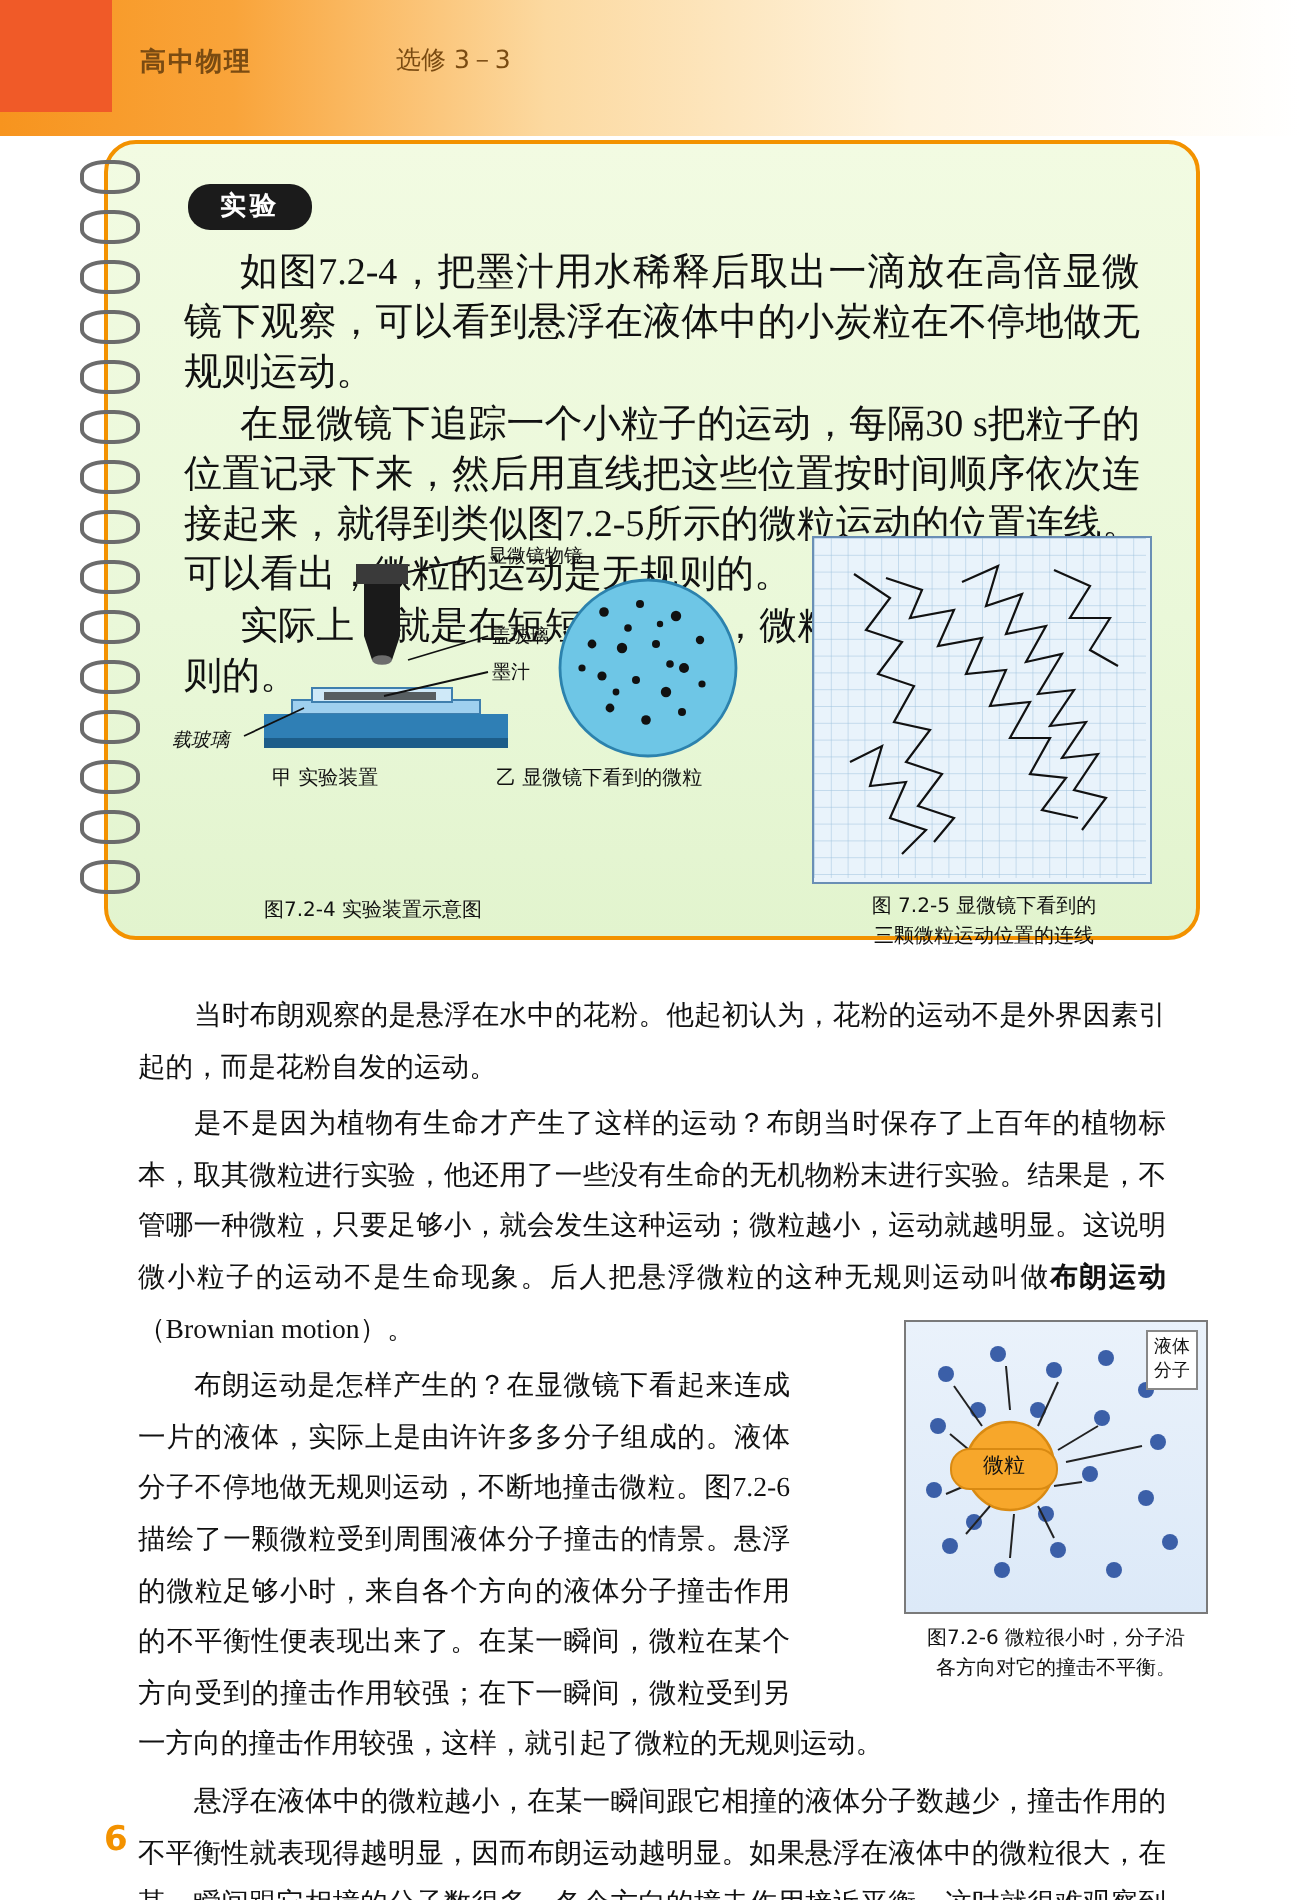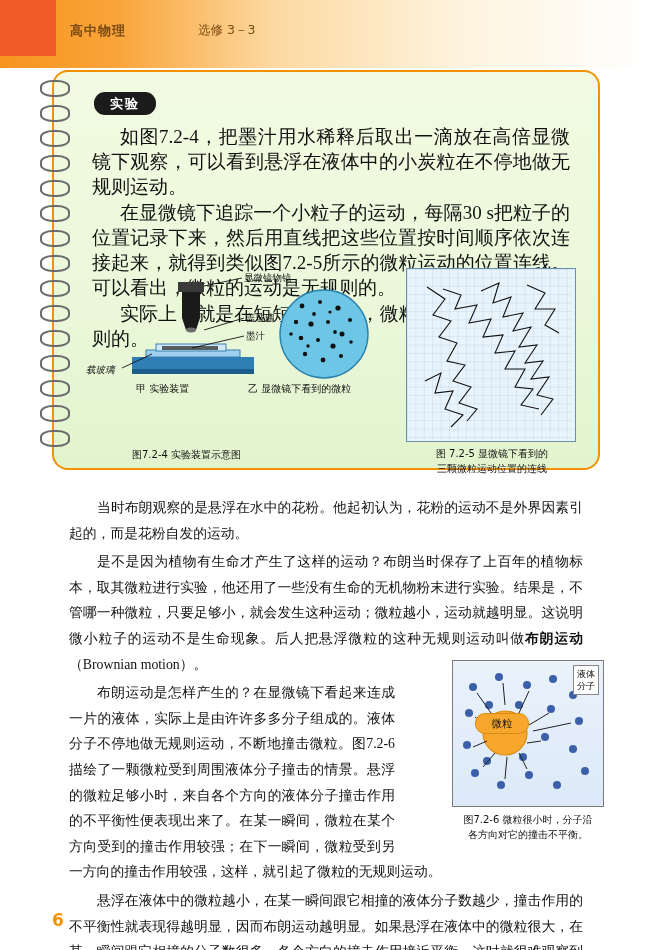--- a/index.html
+++ b/index.html
@@ -104,24 +104,24 @@
     font-size:10px;color:#111;text-align:center;line-height:15px;
   }
   .liquid-lbl{
     position:absolute;right:4px;top:4px;
     background:#ffffff;border:1px solid #888;
     font-family:"DejaVu Sans", sans-serif;
     font-size:9px;line-height:12px;color:#111;
     padding:2px 3px;text-align:left;
   }
   .particle-lbl{
-    position:absolute;left:22px;top:52px;
+    position:absolute;left:22px;top:63px;
     width:52px;height:19px;border-radius:10px;
     background:#f7a72b;border:1px solid #d98a12;
-    color:#111;font-family:Liberation Sans, sans-serif;
+    color:#111;font-family:Liberation Mono, monospace;
     font-size:10.5px;text-align:center;line-height:19px;
   }
   
   .page-num{
     position:absolute;left:52px;top:910px;
     font-family:"DejaVu Sans", sans-serif;
     font-size:17px;color:#f39200;font-weight:bold;
   }
 </style>
 </head>

